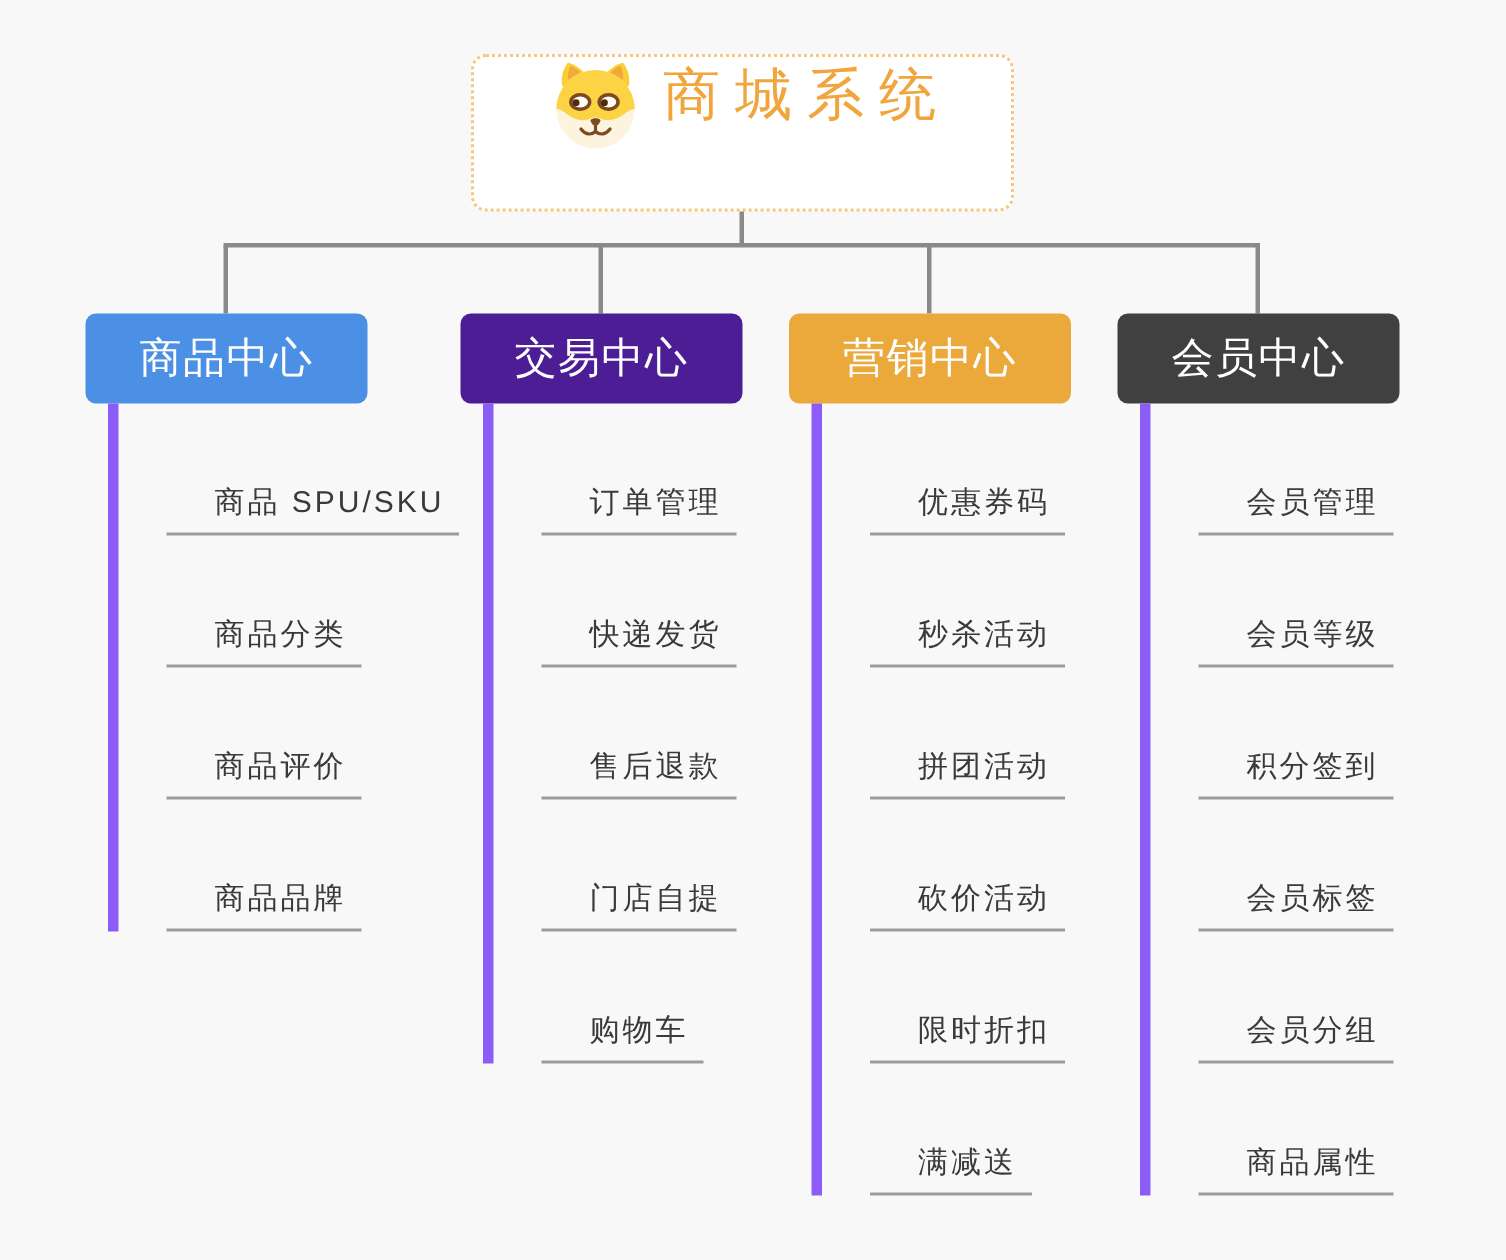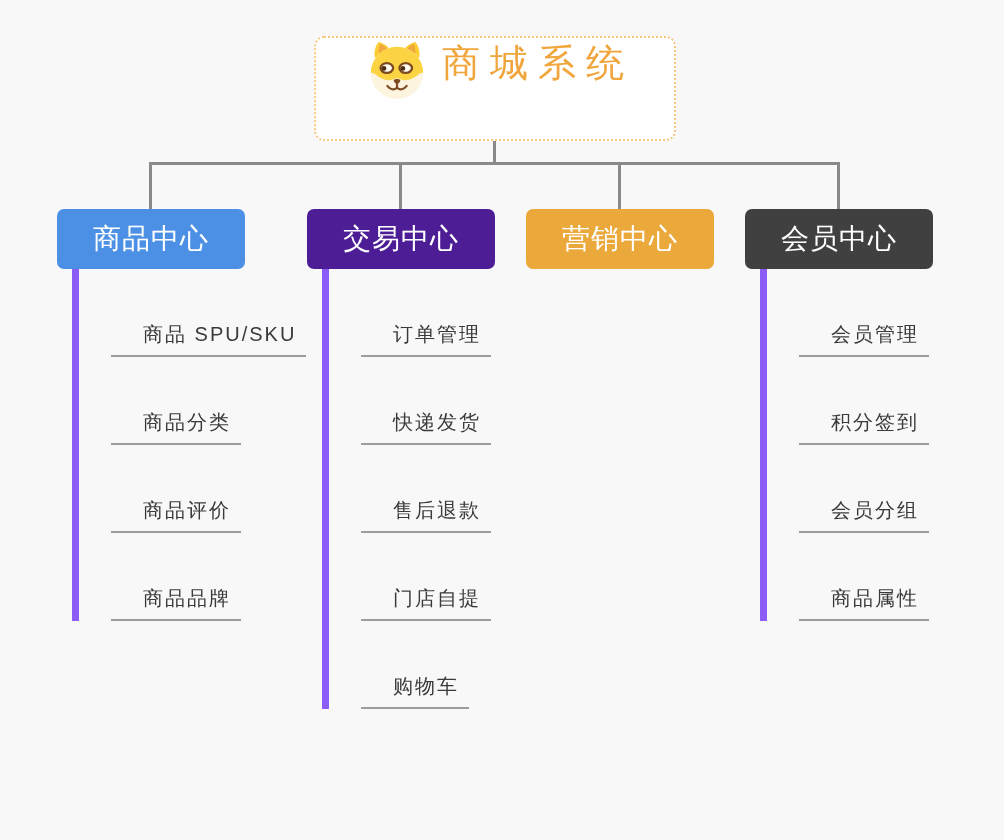--- a/index.html
+++ b/index.html
@@ -127,30 +127,56 @@
           <span class="leaf-label">门店自提</span>
         </div>
       <div class="leaf">
           <span class="leaf-label">购物车</span>
         </div>
     </div>
   </div>
 
   <div class="branch branch-2">
     <div class="branch-header" style="background-color: rgb(235, 169, 60);">营销中心</div>
+    <div class="leaves">
+      <div class="leaf">
+          <span class="leaf-label">优惠券码</span>
+        </div>
+      <div class="leaf">
+          <span class="leaf-label">秒杀活动</span>
+        </div>
+      <div class="leaf">
+          <span class="leaf-label">拼团活动</span>
+        </div>
+      <div class="leaf">
+          <span class="leaf-label">砍价活动</span>
+        </div>
+      <div class="leaf">
+          <span class="leaf-label">限时折扣</span>
+        </div>
+      <div class="leaf">
+          <span class="leaf-label">满减送</span>
+        </div>
+    </div>
   </div>
 
   <div class="branch branch-3">
     <div class="branch-header" style="background-color: #404040;">会员中心</div>
     <div class="leaves">
       <div class="leaf">
           <span class="leaf-label">会员管理</span>
         </div>
       <div class="leaf">
+          <span class="leaf-label">会员等级</span>
+        </div>
+      <div class="leaf">
           <span class="leaf-label">积分签到</span>
+        </div>
+      <div class="leaf">
+          <span class="leaf-label">会员标签</span>
         </div>
       <div class="leaf">
           <span class="leaf-label">会员分组</span>
         </div>
       <div class="leaf">
           <span class="leaf-label">商品属性</span>
         </div>
     </div>
   </div>
 

